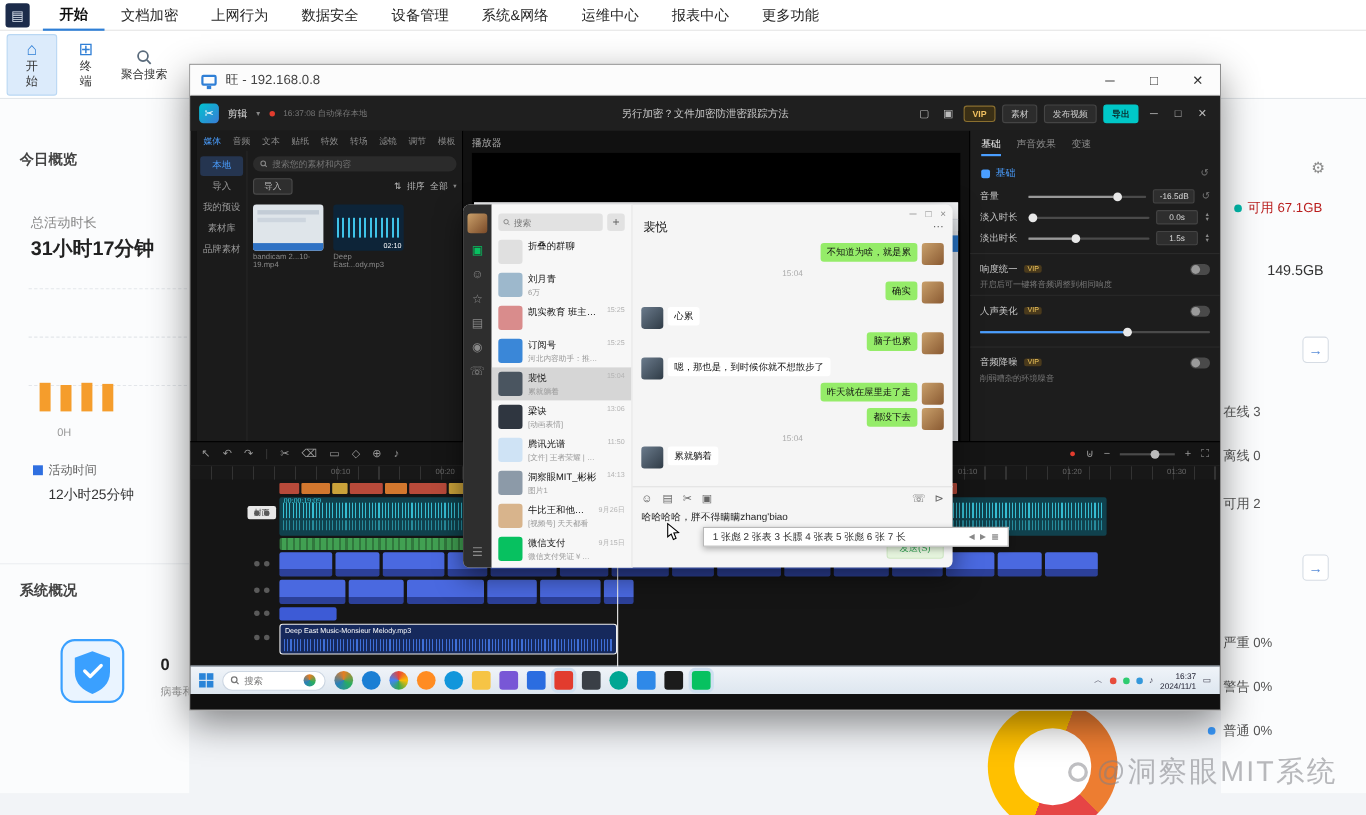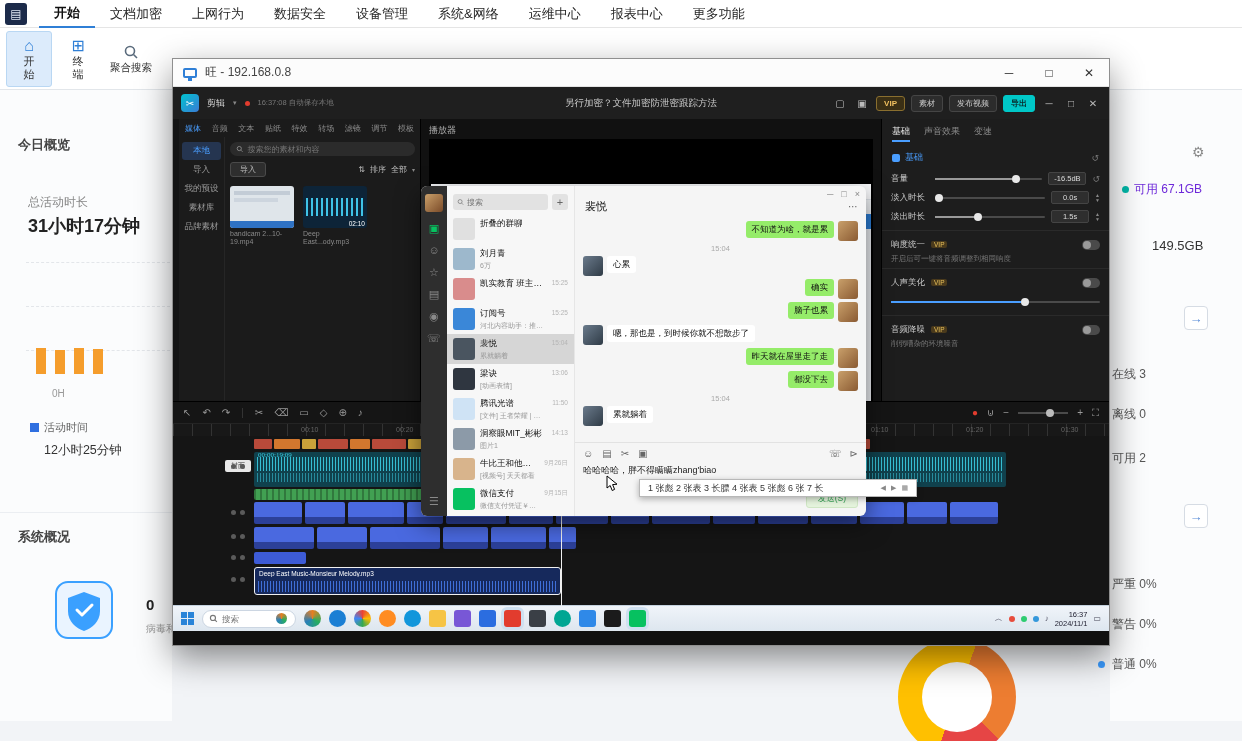--- a/index.html
+++ b/index.html
@@ -229,36 +229,40 @@
     <rect x="2" y="2" width="56" height="56" rx="12" fill="#eaf4ff" stroke="#3aa0ff" stroke-width="2"></rect>
     <path d="M30 12 L46 18 V31 C46 42 38 48 30 51 C22 48 14 42 14 31 V18 Z" fill="#3aa0ff"></path>
     <path d="M23 30 L28 35 L38 25" fill="none" stroke="#fff" stroke-width="3" stroke-linecap="round" stroke-linejoin="round"></path>
   </svg>
   <span class="a" style="left:146px;top:596px;font-size:15px;font-weight:bold;color:#222">0</span>
   <span class="a ell" style="left:146px;top:622px;width:90px;font-size:10px;color:#999">病毒和威...</span>
 
   <div class="a panelbg" style="left:1110px;top:90px;width:132px;height:631px"></div>
   <span class="a" style="left:1192px;top:144px;font-size:14px;color:#8a8a8a">⚙</span>
   <span class="a" style="left:1122px;top:186px;width:7px;height:7px;border-radius:50%;background:#00b8a9"></span>
-  <span class="a" style="left:1134px;top:181px;font-size:12px;color:#6d28d9">可用 67.1GB</span>
+  <span class="a" style="left:1134px;top:181px;font-size:12px;color:#b91c1c">可用 67.1GB</span>
   <span class="a" style="left:1152px;top:238px;font-size:13px;color:#333">149.5GB</span>
   <span class="arrowbox" style="left:1184px;top:306px">→</span>
   <span class="a" style="left:1112px;top:366px;font-size:12px;color:#555">在线 3</span>
   <span class="a" style="left:1112px;top:406px;font-size:12px;color:#555">离线 0</span>
   <span class="a" style="left:1112px;top:450px;font-size:12px;color:#555">可用 2</span>
   <span class="arrowbox" style="left:1184px;top:504px">→</span>
   <span class="rp-dot" style="left: 1098px; top: 581px; background: rgb(230, 69, 69);"></span>
   <span class="a" style="left:1112px;top:576px;font-size:12px;color:#555">严重 0%</span>
   <span class="rp-dot" style="left: 1098px; top: 621px; background: rgb(245, 154, 35);"></span>
   <span class="a" style="left:1112px;top:616px;font-size:12px;color:#555">警告 0%</span>
   <span class="rp-dot" style="left: 1098px; top: 661px; background: rgb(58, 155, 255);"></span>
   <span class="a" style="left:1112px;top:656px;font-size:12px;color:#555">普通 0%</span>
   <div id="donut" style="background: conic-gradient(from 200deg, rgb(255, 192, 0) 0%, rgb(255, 192, 0) 50%, rgb(237, 125, 49) 50%, rgb(237, 125, 49) 82%, rgb(230, 69, 69) 82%, rgb(230, 69, 69) 100%);">
       <div class="hole"></div>
     </div>
+  <div id="wmark">
+    <span class="wm-ring"></span>
+    <span style="font-size:26px;letter-spacing:2px">@洞察眼MIT系统</span>
+  </div>
 
   <div id="statusbar">
     <span>就绪</span>
     <span class="f" style="margin-left:auto;gap:5px">
       <span style="color:#49c6e8">⇓</span>
       <span>任务中心</span>
     </span>
   </div>
 
   <div id="rwin" class="a">
@@ -730,27 +734,27 @@
           </span>
           <span class="wxtitle">裴悦</span>
           <span class="wxmore">⋯</span>
         </div>
         <div class="wxmsgs">
           <div class="mrow r">
               <span class="bub">不知道为啥，就是累</span>
               <span class="mav av-self"></span>
             </div>
           <div class="mtime">15:04</div>
+          <div class="mrow r">
+              <span class="bub">确实</span>
+              <span class="mav av-self"></span>
+            </div>
           <div class="mrow">
               <span class="mav av-peer"></span>
               <span class="bub">心累</span>
-            </div>
-          <div class="mrow r">
-              <span class="bub">确实</span>
-              <span class="mav av-self"></span>
             </div>
           <div class="mrow r">
               <span class="bub">脑子也累</span>
               <span class="mav av-self"></span>
             </div>
           <div class="mrow">
               <span class="mav av-peer"></span>
               <span class="bub">嗯，那也是，到时候你就不想散步了</span>
             </div>
           <div class="mrow r">

